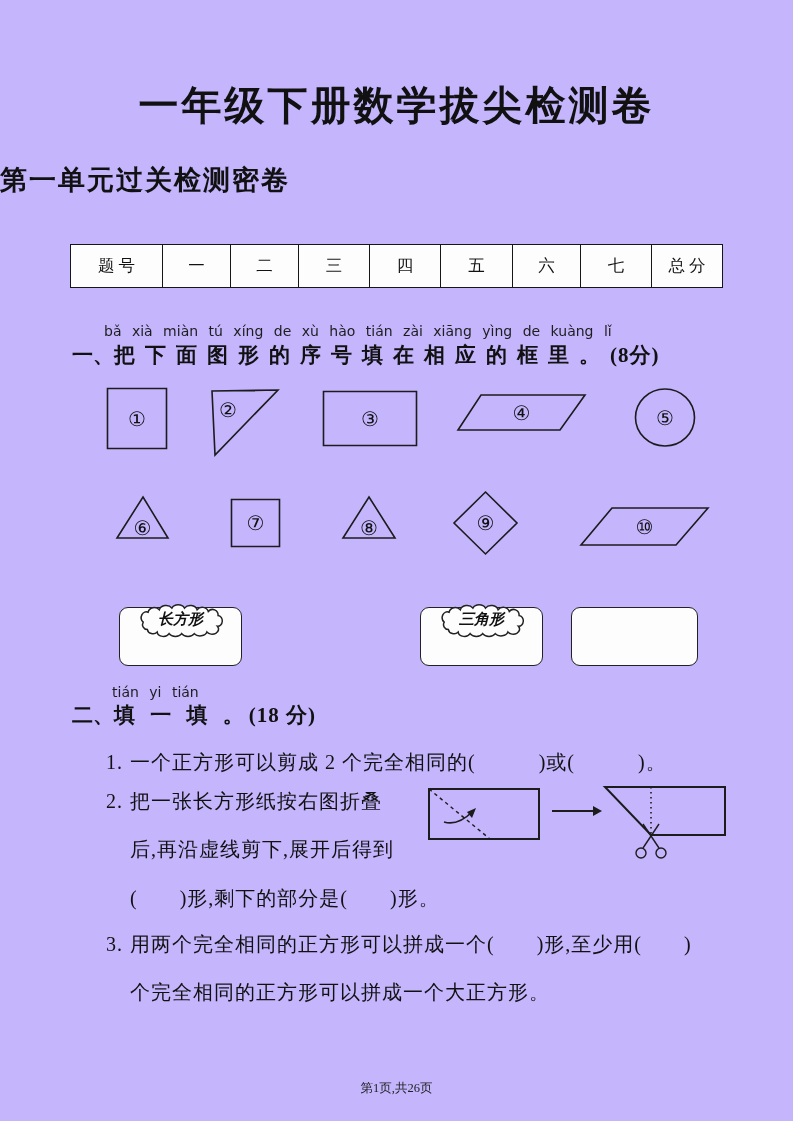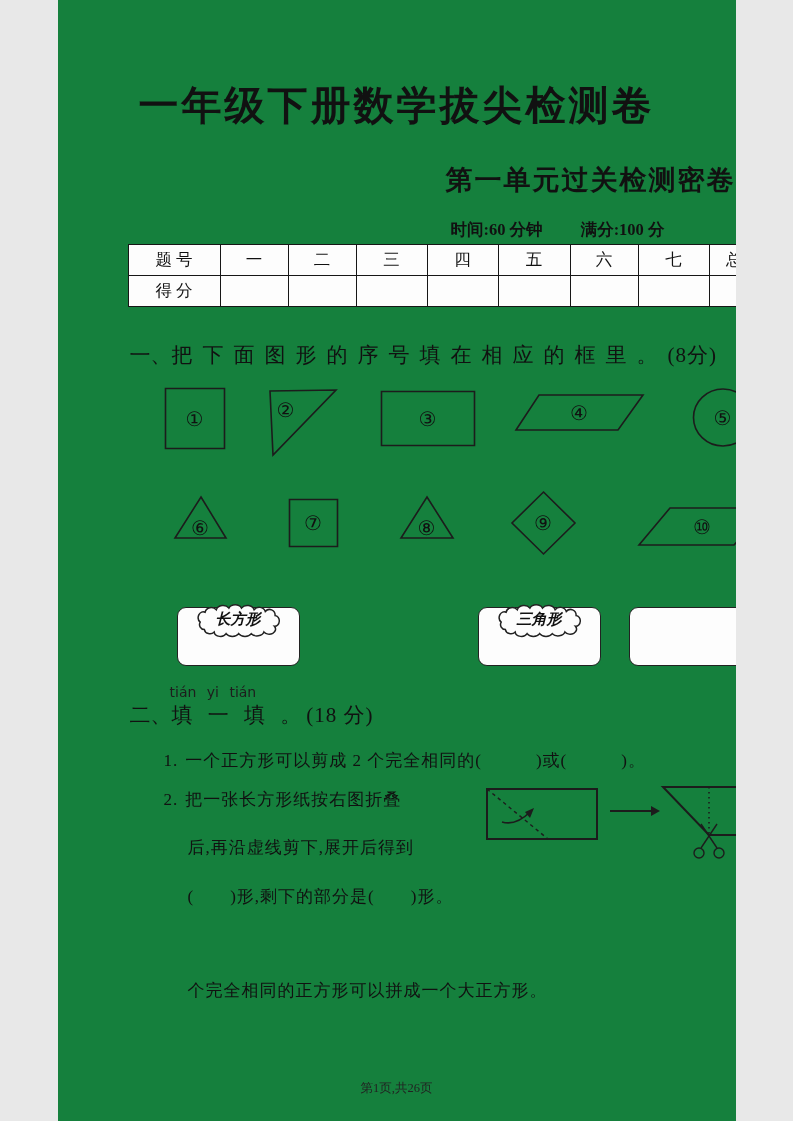--- a/index.html
+++ b/index.html
@@ -1,65 +1,62 @@
 <!DOCTYPE html>
 <html><head>
 <meta charset="utf-8">
 <style>
   html,body{margin:0;padding:0;background:#e8e8e8;}
-  .page{position:relative;width:678px;height:1121px;margin:0 auto;background:#15803d;
+  .page{position:relative;width:793px;height:1121px;margin:0 auto;background:#c4b5fd;
         font-family:"Liberation Serif","DejaVu Serif",serif;color:#111;overflow:hidden;}
   .title{position:absolute;left:0;right:0;top:78px;text-align:center;
          font-family:"Liberation Sans","DejaVu Sans",sans-serif;
          font-size:40px;font-weight:900;letter-spacing:3px;}
-  .subtitle{position:absolute;left:0;right:0;top:162px;text-align:right;
+  .subtitle{position:absolute;left:0;right:0;top:162px;text-align:left;
             font-size:27px;font-weight:800;letter-spacing:2px;}
   .info{position:absolute;right:71px;top:219px;font-size:16.5px;font-weight:700;white-space:nowrap;}
   .info .gap{display:inline-block;width:38px;}
   table.score{position:absolute;left:70px;top:244px;width:652px;border-collapse:collapse;table-layout:fixed;}
   table.score td{border:1.6px solid #161616;height:26px;text-align:center;
-                 font-size:16.5px;padding:2px;background:#fdfdfd;}
+                 font-size:16.5px;padding:8px;background:#fdfdfd;}
   .pinyin{position:absolute;font-family:"DejaVu Sans","Liberation Sans",sans-serif;
           font-size:14px;color:#1d1d1d;word-spacing:6px;white-space:nowrap;}
-  .q-head{position:absolute;font-size:21px;font-weight:400;white-space:nowrap;}
+  .q-head{position:absolute;font-size:21px;font-weight:700;white-space:nowrap;}
   .q-spread{letter-spacing:10px;}
   .q-spread2{letter-spacing:5px;}
   .q-points{letter-spacing:1px;}
   .shape{position:absolute;}
   .shape svg{position:absolute;left:0;top:0;width:100%;height:100%;overflow:visible;}
   .shape svg *{fill:none;stroke:#1c1c1c;stroke-width:1.6;vector-effect:non-scaling-stroke;}
   .num{position:absolute;font-size:20px;line-height:22px;color:#111;}
   .num.center{left:0;right:0;top:50%;transform:translateY(-50%);text-align:center;}
   .num.tl{left:9px;top:11px;}
   .num.low{left:0;right:0;bottom:1px;text-align:center;}
   .cat-box{position:absolute;top:590px;height:76px;}
   .cat-rect{position:absolute;left:0;right:0;top:17px;height:57px;background:#fdfdfd;
             border:1.6px solid #222;border-radius:9px;}
   .cloud{position:absolute;top:14px;left:50%;transform:translateX(-50%);width:84px;height:33px;z-index:2;}
   .cloud svg{position:absolute;left:0;top:0;width:100%;height:100%;overflow:visible;}
   .cloud path{fill:#fdfdfd;stroke:#222;stroke-width:1.5;vector-effect:non-scaling-stroke;}
   .cloud-label{position:absolute;left:0;right:0;top:0;bottom:2px;display:flex;align-items:center;
                justify-content:center;font-size:15px;font-weight:600;font-style:italic;white-space:nowrap;}
-  .body-line{position:absolute;font-size:17px;white-space:nowrap;letter-spacing:1px;}
+  .body-line{position:absolute;font-size:20px;white-space:nowrap;letter-spacing:1px;}
   .num-prefix{margin-right:7px;}
   .fig{position:absolute;overflow:visible;}
   .fig line,.fig rect,.fig polygon.open,.fig path.open,.fig circle{fill:none;stroke:#1c1c1c;}
   .footer{position:absolute;left:0;right:0;top:1080px;text-align:center;font-size:12.5px;color:#222;}
 </style>
 </head>
 <body>
 
 <div class="page">
 
   <div class="title">一年级下册数学拔尖检测卷</div>
   <div class="subtitle">第一单元过关检测密卷</div>
 
-  <div class="info">
-    <span>时间:60 分钟</span><span class="gap"></span><span>满分:100 分</span>
-  </div>
 
   <table class="score">
     <colgroup>
         <col style="width:92px">
         <col style="width:68px">
         <col style="width:68px">
         <col style="width:71px">
         <col style="width:71px">
         <col style="width:72px">
         <col style="width:68px">
@@ -71,34 +68,24 @@
       <td>题 号</td>
       <td>一</td>
       <td>二</td>
       <td>三</td>
       <td>四</td>
       <td>五</td>
       <td>六</td>
       <td>七</td>
       <td>总 分</td>
     </tr>
-    <tr>
-      <td>得 分</td>
-      <td></td>
-      <td></td>
-      <td></td>
-      <td></td>
-      <td></td>
-      <td></td>
-      <td></td>
-      <td></td>
-    </tr>
   </tbody>
     </table>
 
+  <div class="pinyin" style="left:104px;top:323px">bǎ xià miàn tú xíng de xù hào tián zài xiāng yìng de kuàng lǐ</div>
   <div class="q-head" style="left:72px;top:341px">
     <span>一、</span><span class="q-spread">把下面图形的序号填在相应的框里。</span><span class="q-points">(8分)</span>
   </div>
 
   <div class="shape" style="left:106px;top:387px;width:62px;height:63px">
     <svg viewBox="0 0 62 63" preserveAspectRatio="none">
         <rect x="1.5" y="1.5" width="59" height="60"></rect>
       </svg>
     <span class="num center">①</span>
   </div>
@@ -213,19 +200,22 @@
     <polygon class="open" points="1,1 121,1 121,49 47,49" stroke-width="2"></polygon>
     <line x1="47" y1="1" x2="47" y2="49" stroke-width="1.6" stroke-dasharray="1.5,3.5"></line>
     <g>
       <line x1="39" y1="62" x2="55" y2="38" stroke-width="1.4"></line>
       <line x1="55" y1="62" x2="39" y2="38" stroke-width="1.4"></line>
       <circle cx="37" cy="67" r="5" stroke-width="1.4"></circle>
       <circle cx="57" cy="67" r="5" stroke-width="1.4"></circle>
     </g>
   </svg>
 
+  <div class="body-line" style="left:106px;top:931px">
+    <span class="num-prefix">3.</span><span>用两个完全相同的正方形可以拼成一个(　　)形,至少用(　　)</span>
+  </div>
   <div class="body-line" style="left:130px;top:979px">
     <span>个完全相同的正方形可以拼成一个大正方形。</span>
   </div>
 
   <div class="footer">第1页,共26页</div>
 
 </div>
 
 </body></html>

